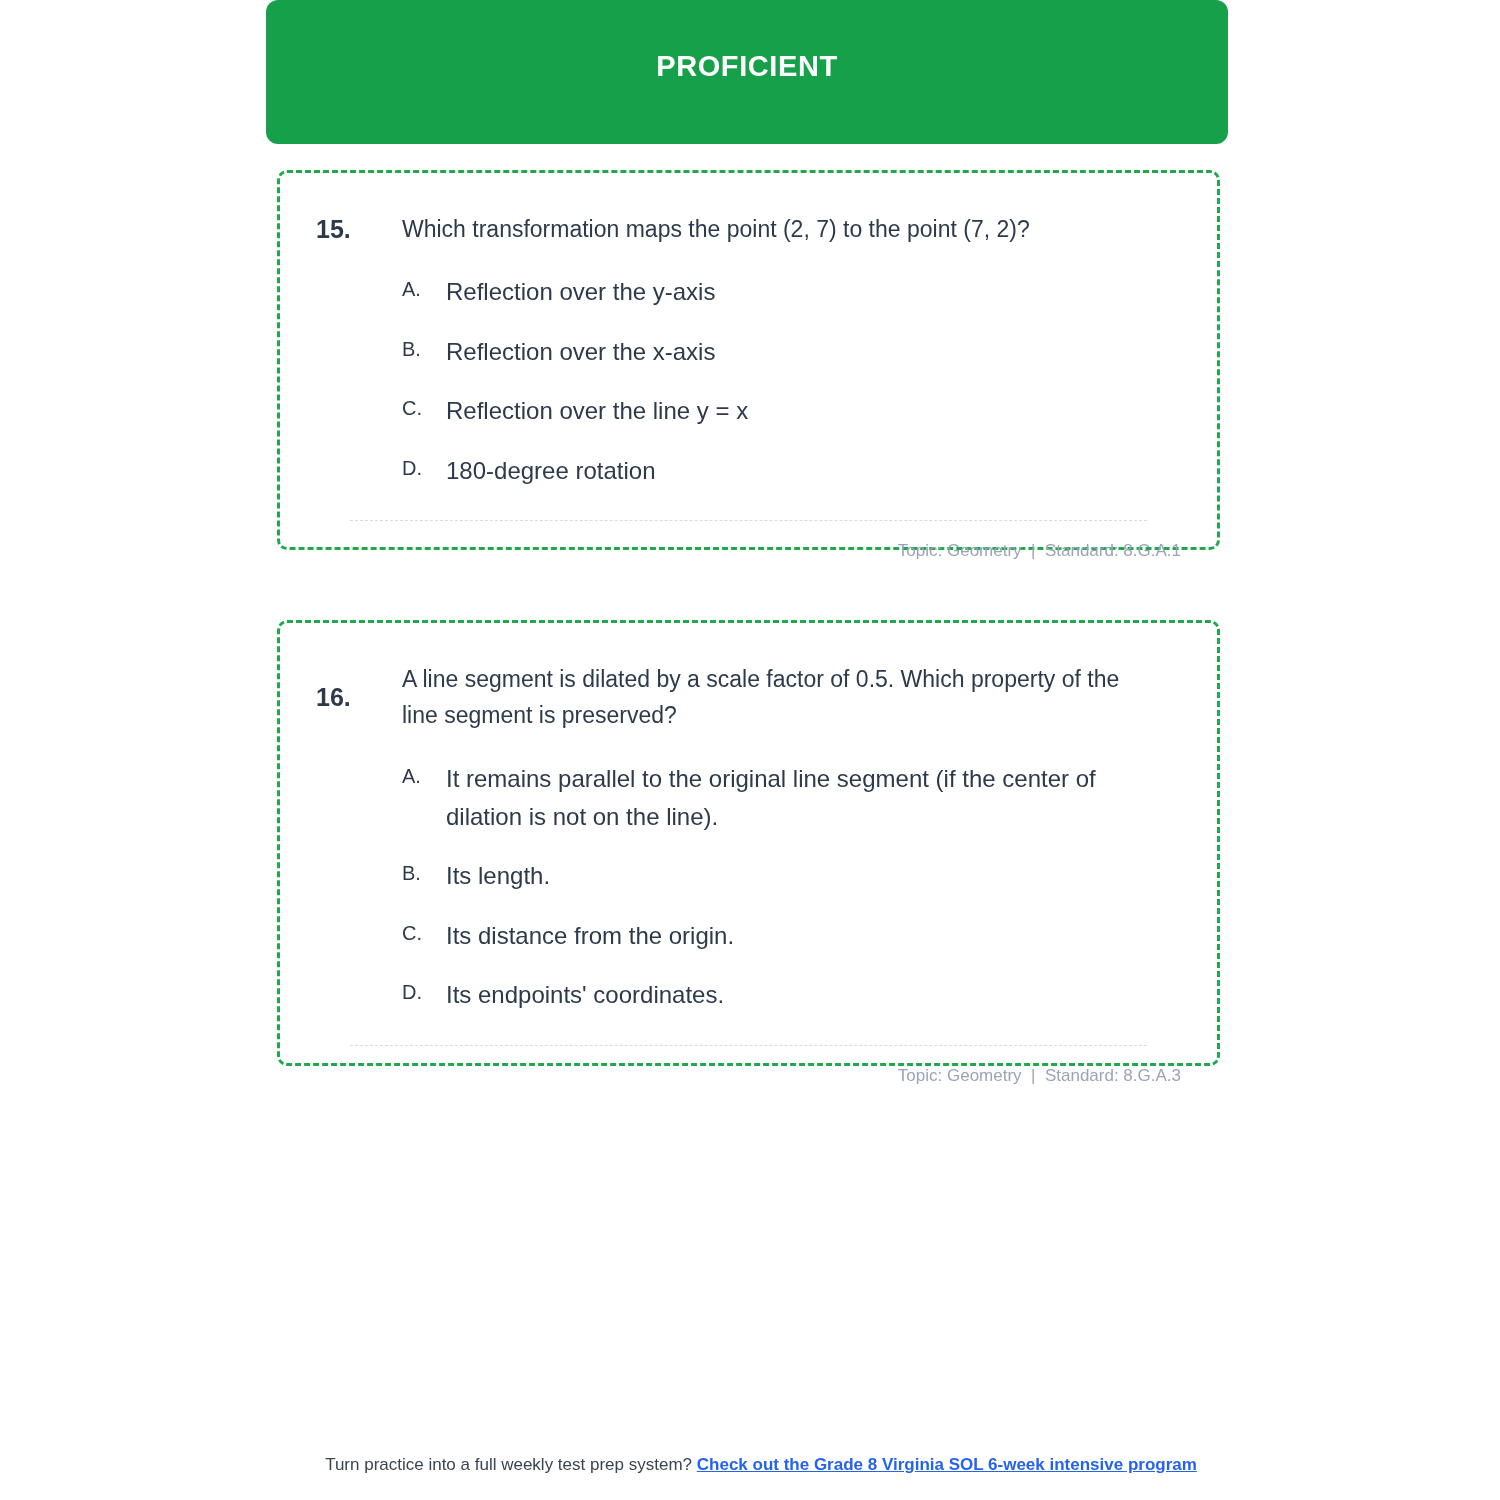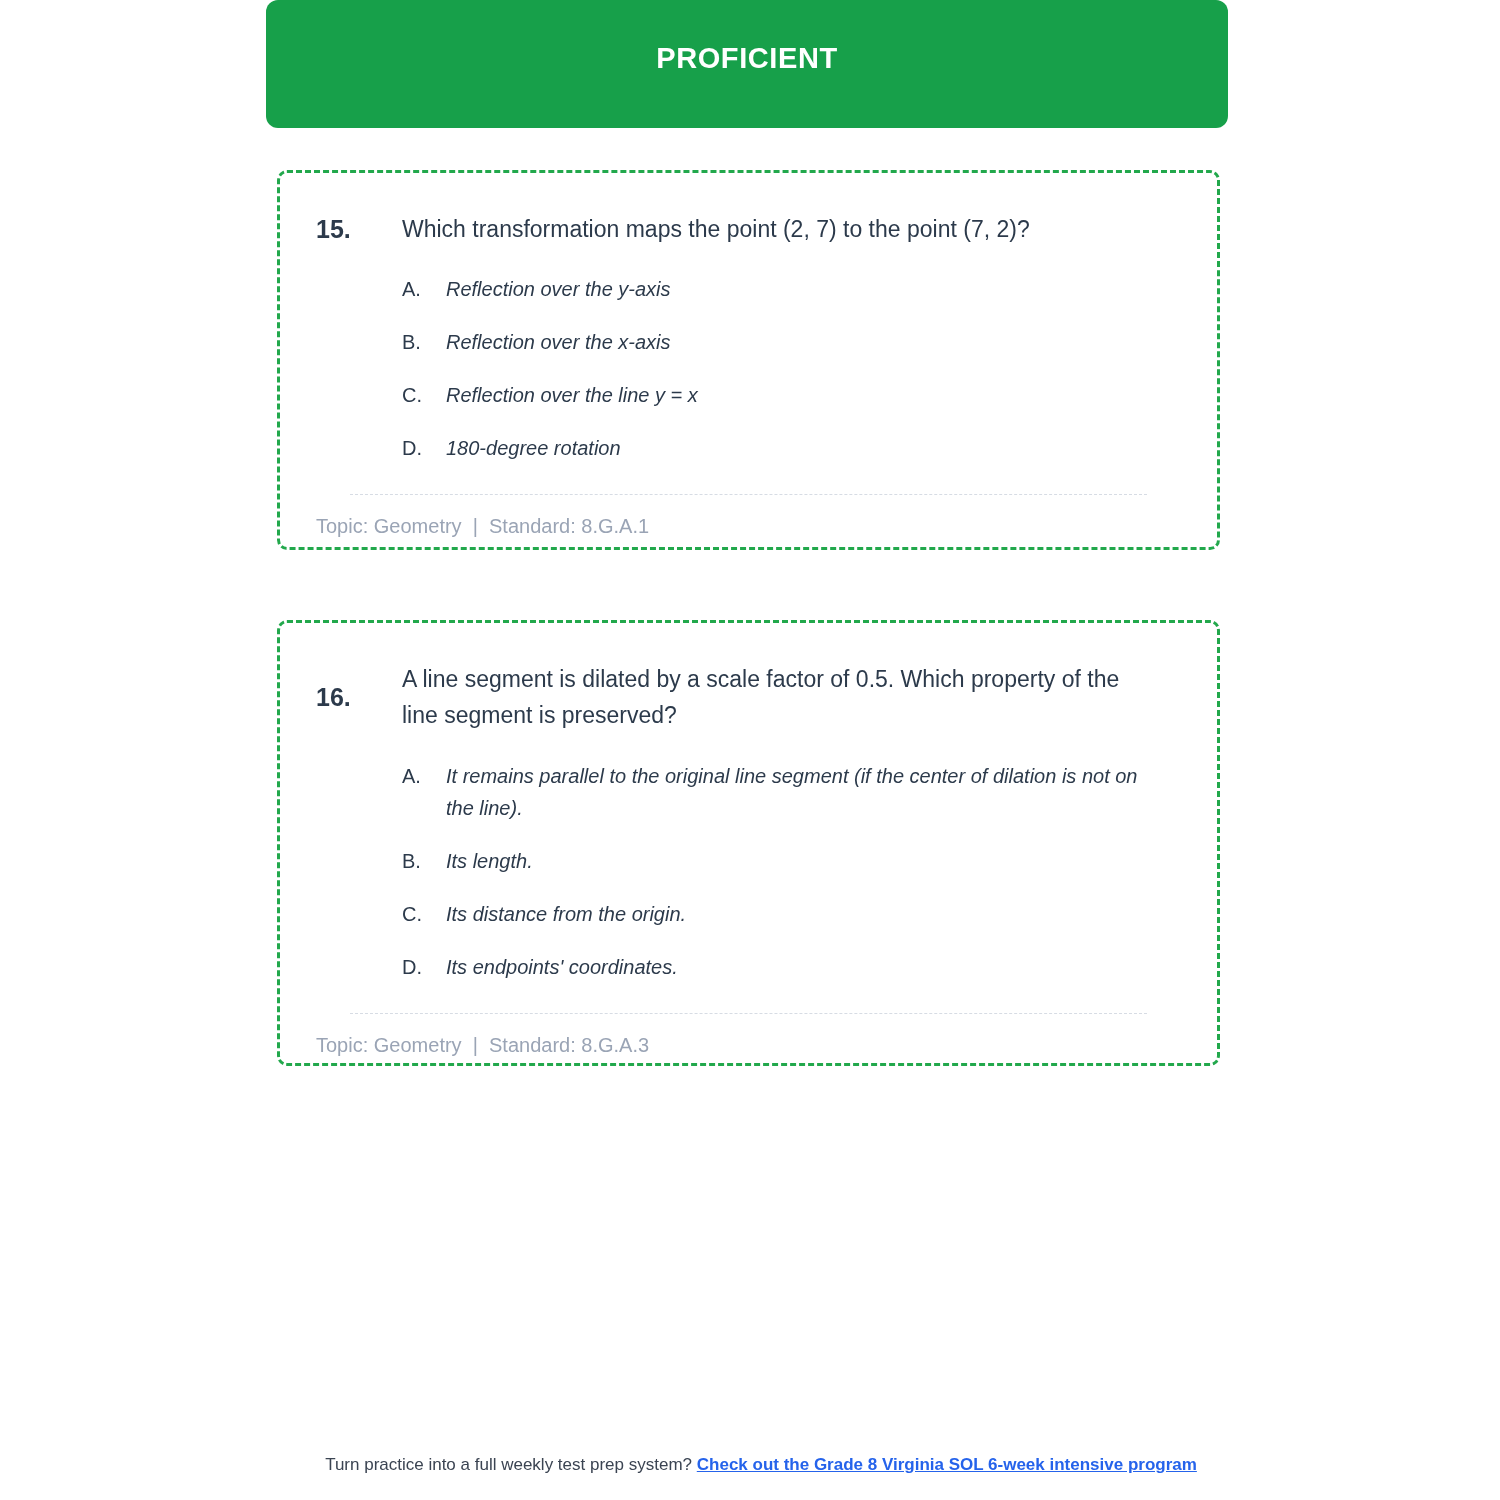--- a/index.html
+++ b/index.html
@@ -22,21 +22,21 @@
     position: relative;
     box-sizing: border-box;
   }
 
   
   .banner {
     position: absolute;
     left: 266px;
     top: 0px;
     width: 962px;
-    height: 128px;
+    height: 144px;
     background: #17a04a;
     border-radius: 12px;
     box-sizing: border-box;
     display: flex;
     flex-direction: column;
     align-items: center;
     justify-content: center;
     color: #ffffff;
   }
   .banner-title {
@@ -100,38 +100,37 @@
   }
   .option:last-child { margin-bottom: 0; }
   .opt-letter {
     font-size: 20px;
     color: #2c3a4b;
     width: 44px;
     flex: 0 0 44px;
     line-height: 1.6;
   }
   .opt-text {
-    font-size: 20px;
+    font-size: 24px;
     color: #2c3a4b;
     line-height: 1.6;
     flex: 1 1 auto;
     padding-right: 16px;
-    font-style: italic;
   }
 
   .divider {
     margin: 30px 34px 0 34px;
     border: 0;
     border-top: 1px dashed #d7dce4;
     height: 0;
   }
   .meta {
     margin-top: 20px;
-    text-align: left;
-    font-size: 20px;
+    text-align: right;
+    font-size: 17px;
     color: #9aa4b5;
     white-space: pre;
   }
 
   
   .footer {
     position: absolute;
     left: 0;
     top: 1455px;
     width: 1500px;

